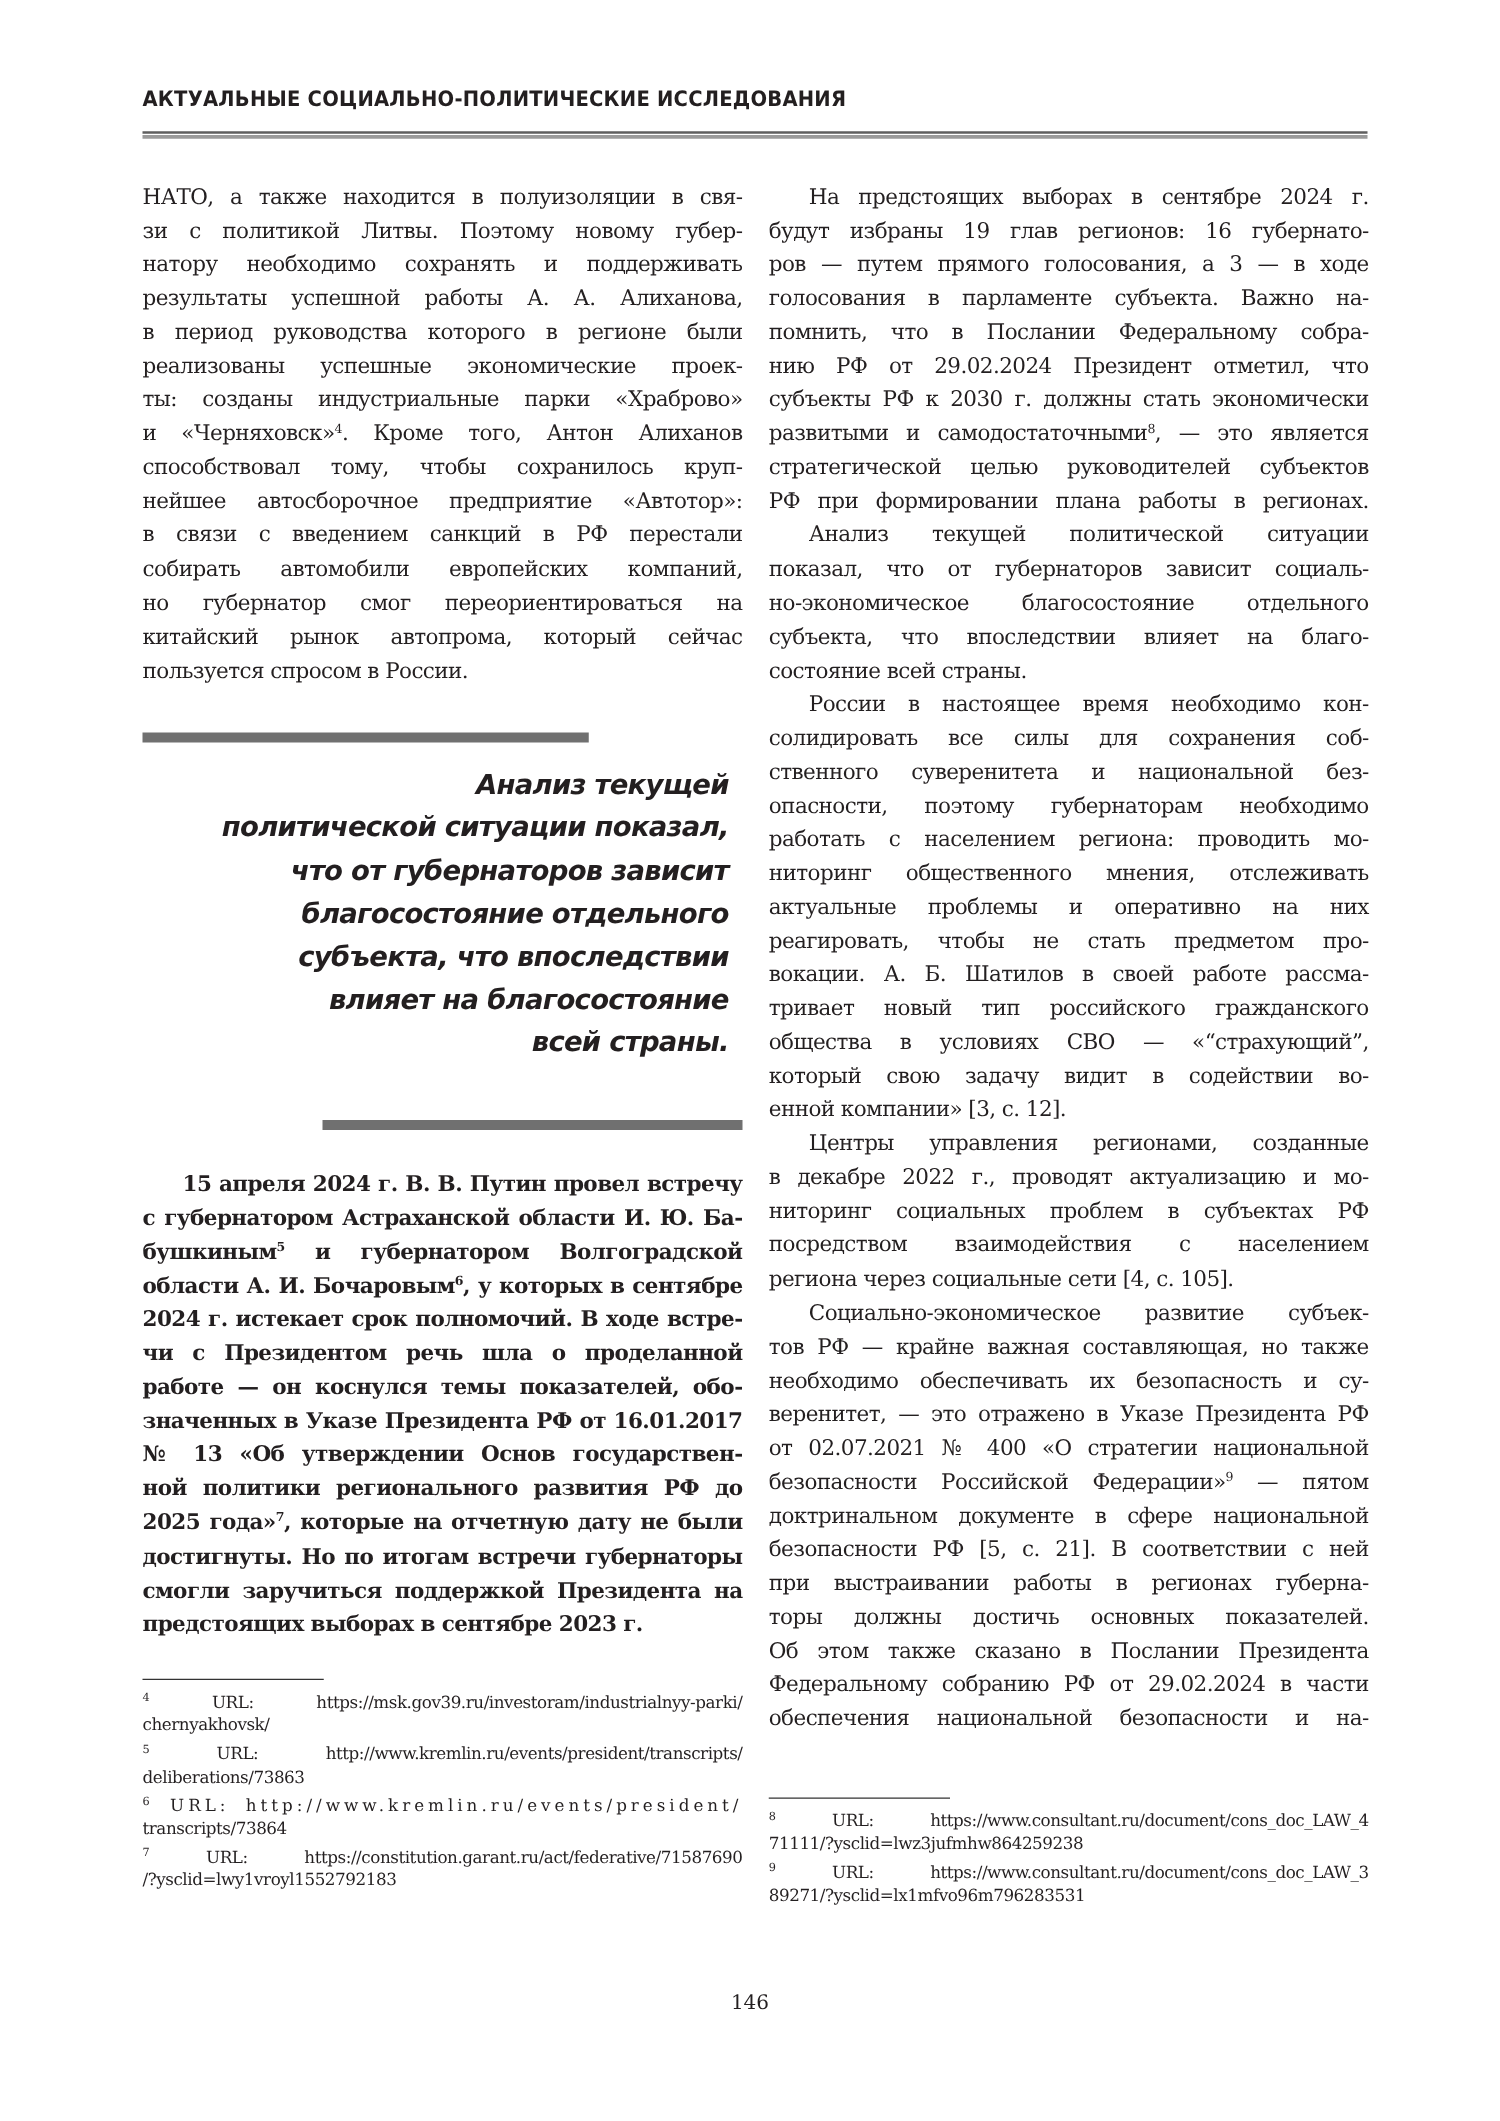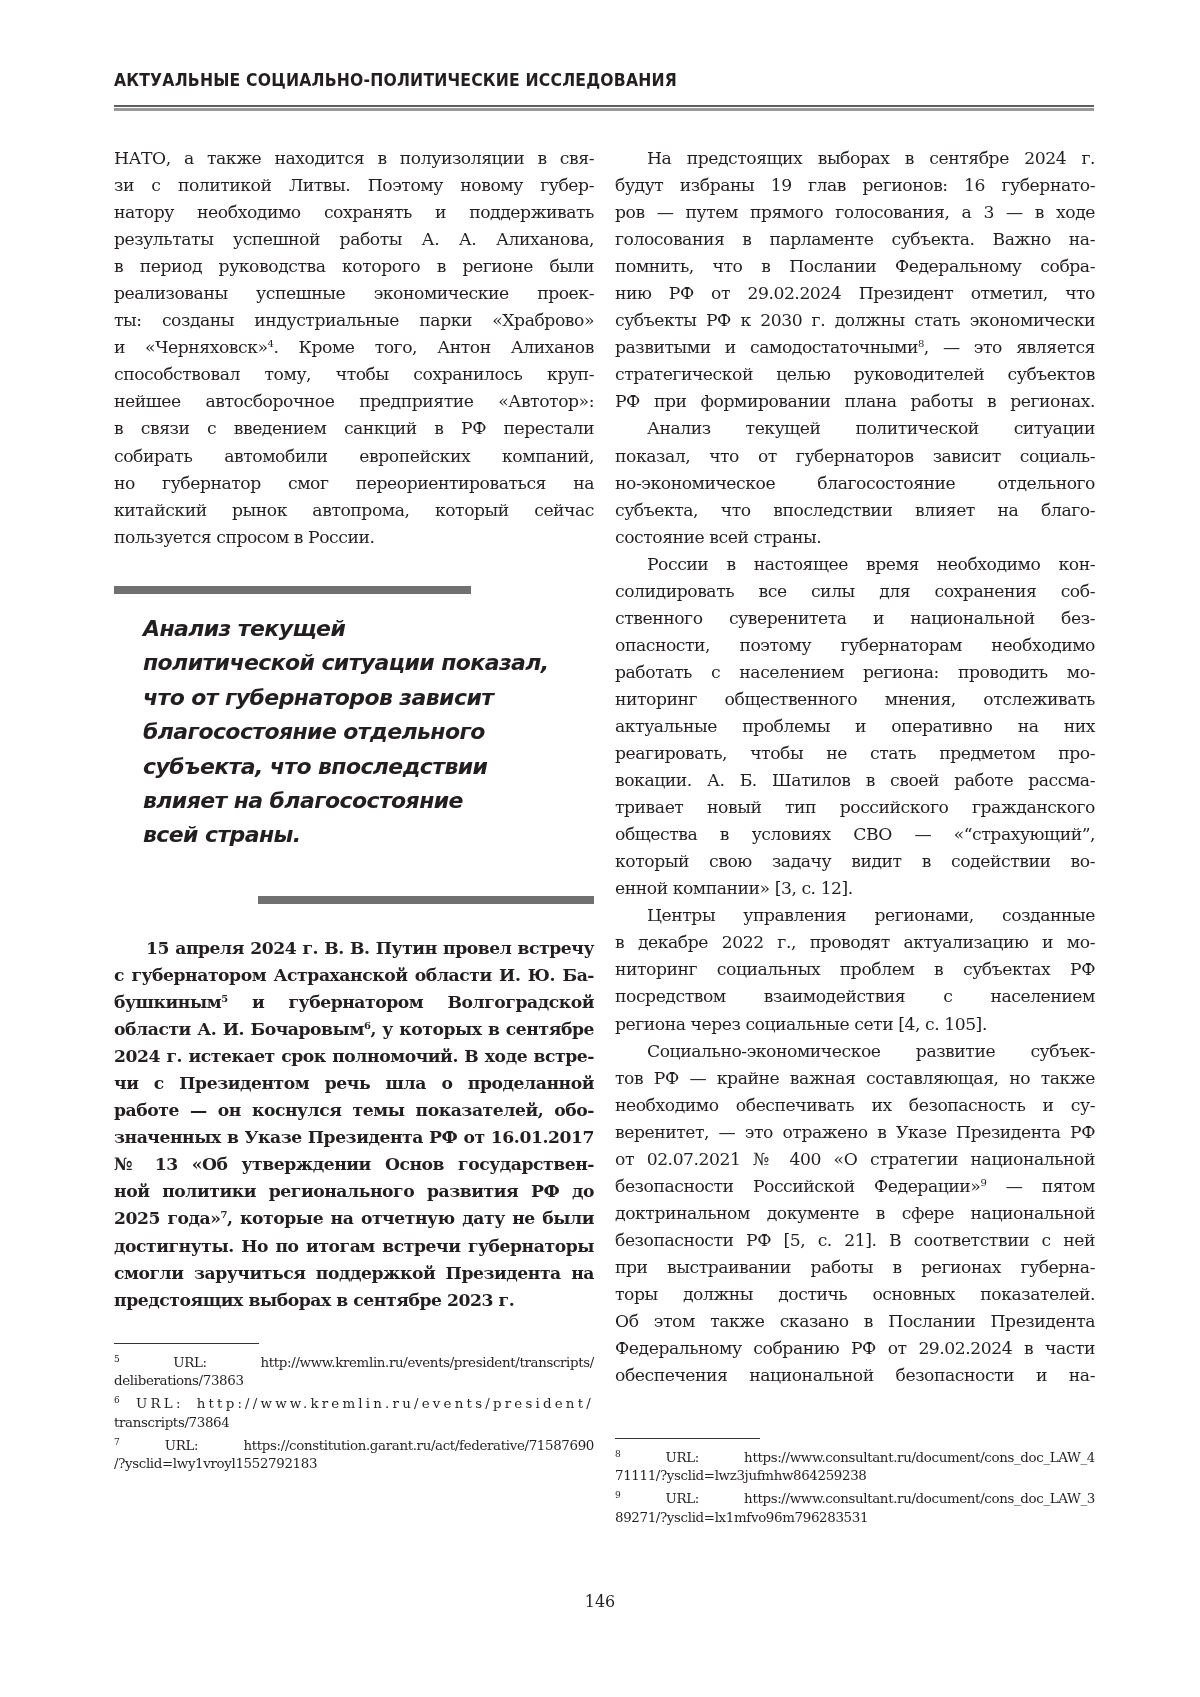--- a/index.html
+++ b/index.html
@@ -17,21 +17,21 @@
     .col-right { left: 615px; top: 145px; width: 480px; }
     .line { white-space: nowrap; display: block; letter-spacing: -0.45px; }
     .line.indent { padding-left: 32px; }
     .line.just { text-align: justify; text-align-last: justify; white-space: normal; }
     sup { font-size: 10px; line-height: 0; vertical-align: 6px; }
     .pq-bar-top { position: absolute; left: 114px; top: 586px; width: 357px; height: 8px; background: #707070; }
     .pq-bar-bot { position: absolute; left: 258px; top: 896px; width: 336px; height: 8px; background: #707070; }
     .pullquote {
       position: absolute; left: 143px; top: 612px; width: 440px;
       font-family: "DejaVu Sans", sans-serif; font-style: italic; font-weight: bold;
-      font-size: 22px; line-height: 34.4px; color: #231f20; letter-spacing: -0.6px;
+      font-size: 22px; line-height: 34.4px; color: #231f20; letter-spacing: -0.6px; text-align: right;
     }
     .pullquote .line { letter-spacing: -0.6px; }
     .fn-rule { position: absolute; height: 1px; background: #333; width: 145px; }
     .fn-rule.left { left: 114px; top: 1343px; }
     .fn-rule.right { left: 615px; top: 1438px; }
     .footnotes { position: absolute; font-family: "DejaVu Serif", serif; font-size: 13.4px; line-height: 18.2px; color: #231f20; width: 480px; }
     .footnotes.left { left: 114px; top: 1354px; }
     .footnotes.right { left: 615px; top: 1449px; }
     .fn { margin-bottom: 5px; }
     .fn .line { letter-spacing: -0.35px; }
@@ -91,20 +91,24 @@
   <span class="line just">№ 13 «Об утверждении Основ государствен-</span>
   <span class="line just">ной политики регионального развития РФ до</span>
   <span class="line just"><span>2025 года»</span><sup>7</sup><span>, которые на отчетную дату не были</span></span>
   <span class="line just">достигнуты. Но по итогам встречи губернаторы</span>
   <span class="line just">смогли заручиться поддержкой Президента на</span>
   <span class="line">предстоящих выборах в сентябре 2023 г.</span>
 </div>
 
 <div class="fn-rule left"></div>
 <div class="footnotes left">
+  <div class="fn">
+    <span class="line just"><sup>4</sup> <span>URL: https://msk.gov39.ru/investoram/industrialnyy-parki/</span></span>
+    <span class="line">chernyakhovsk/</span>
+  </div>
   <div class="fn">
     <span class="line just"><sup>5</sup> <span>URL: http://www.kremlin.ru/events/president/transcripts/</span></span>
     <span class="line">deliberations/73863</span>
   </div>
   <div class="fn">
     <span class="line just spaced"><sup>6</sup> <span>URL: http://www.kremlin.ru/events/president/</span></span>
     <span class="line">transcripts/73864</span>
   </div>
   <div class="fn">
     <span class="line just"><sup>7</sup> <span>URL:  https://constitution.garant.ru/act/federative/71587690</span></span>

